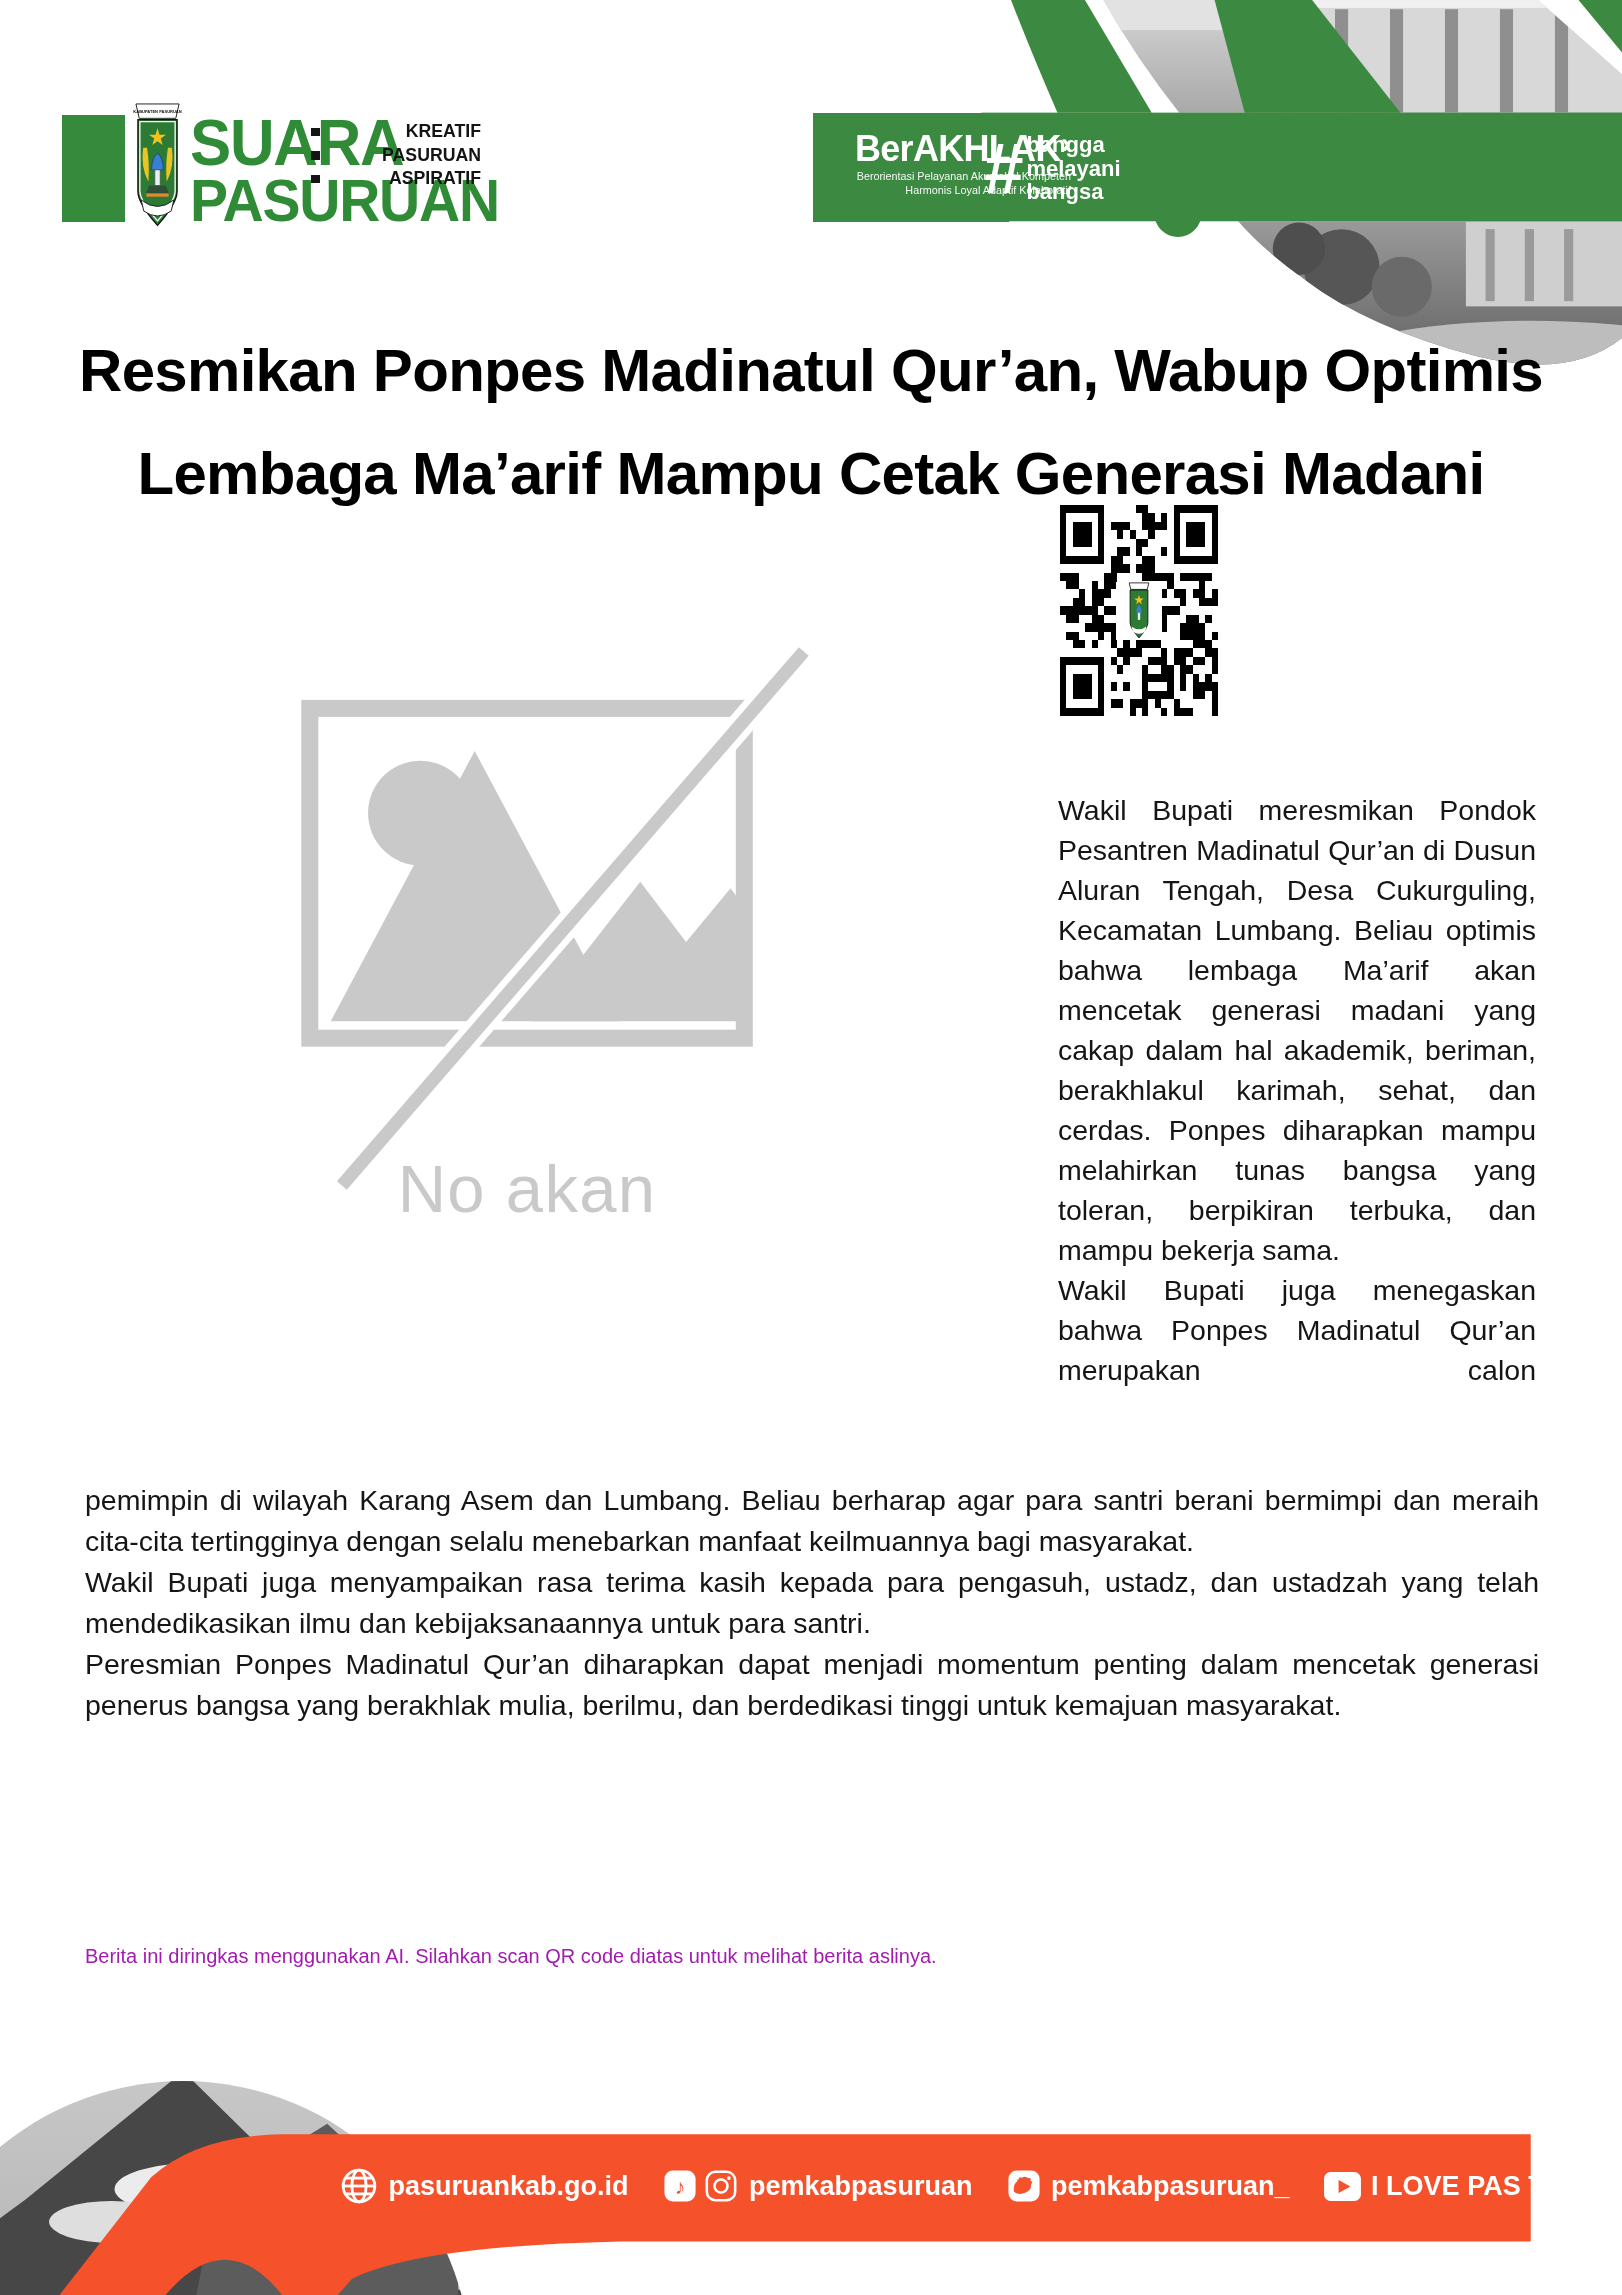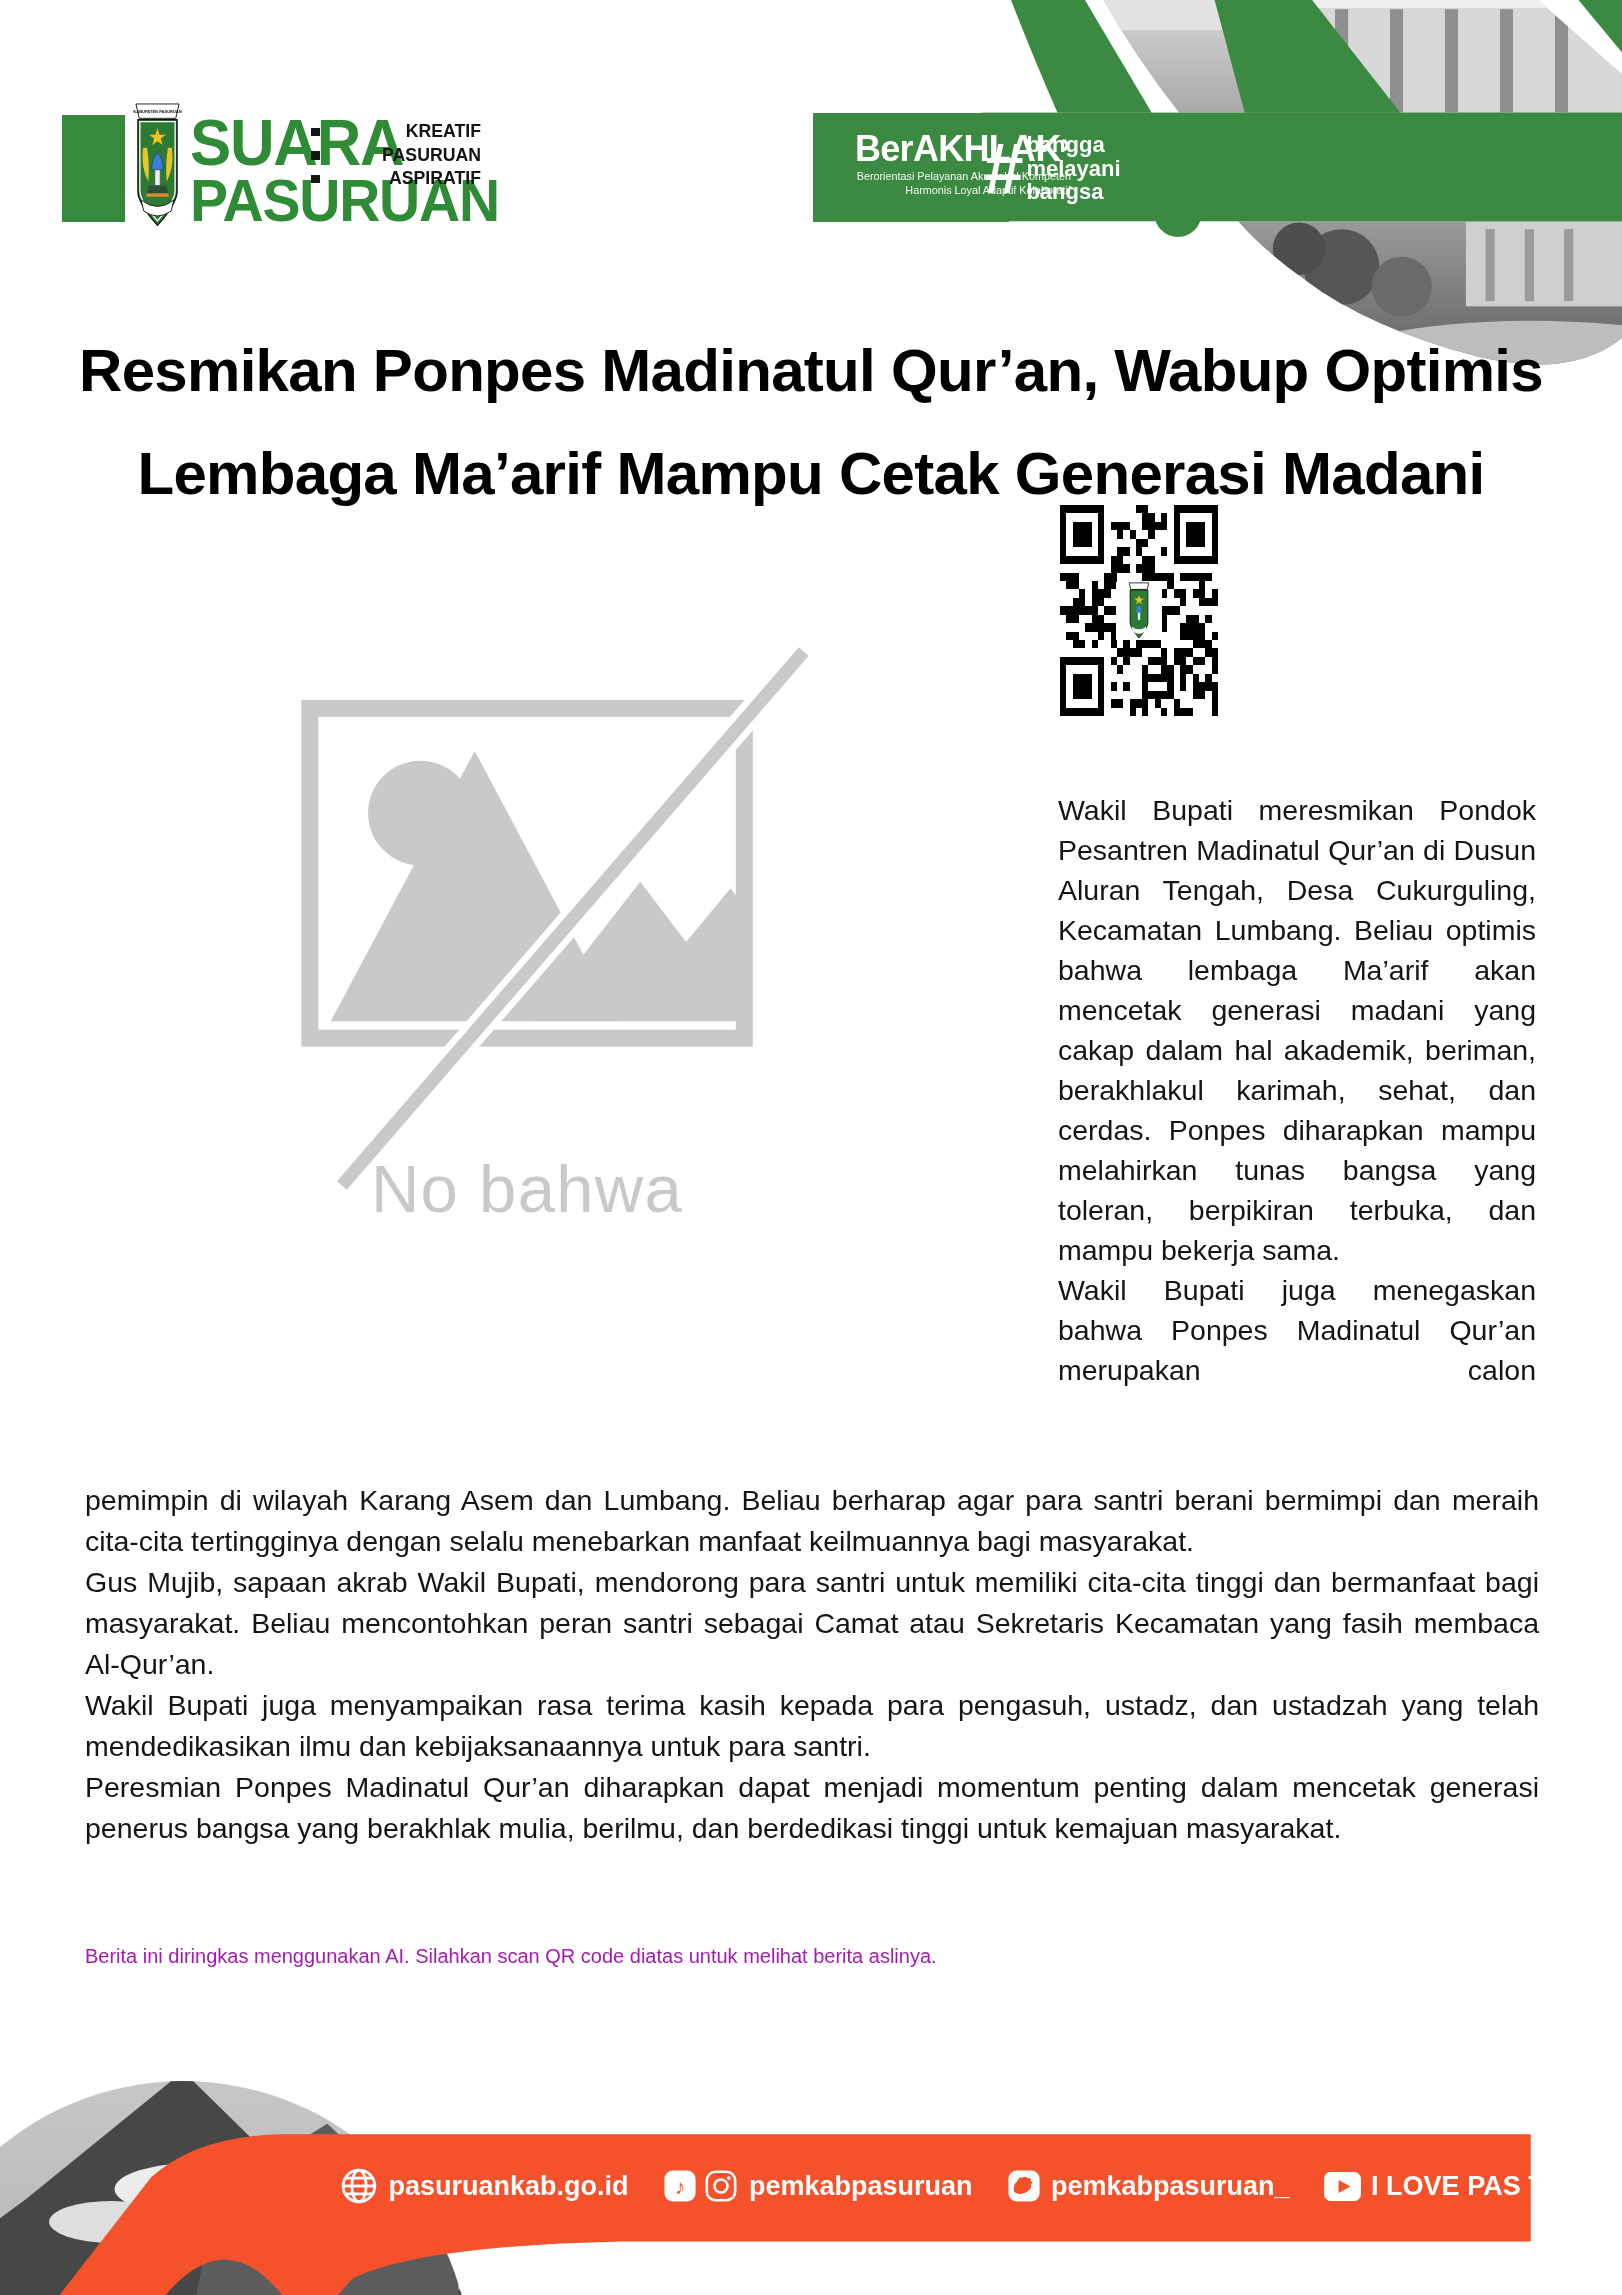--- a/index.html
+++ b/index.html
@@ -391,30 +391,29 @@
 
 
   <svg class="abs placeholder" viewBox="440 980 820 920">
     <rect x="473" y="1083" width="664" height="504" fill="none" stroke="#C9C9C9" stroke-width="26"></rect>
     <circle cx="642" cy="1243" r="80" fill="#C9C9C9"></circle>
     <polygon points="505,1561 725,1148 945,1561" fill="#C9C9C9"></polygon>
     <polygon points="812,1561 978,1348 1048,1440 1116,1358 1136,1385 1136,1561" fill="#C9C9C9"></polygon>
     <line x1="522" y1="1812" x2="1228" y2="996" stroke="#ffffff" stroke-width="40"></line>
     <line x1="522" y1="1812" x2="1228" y2="996" stroke="#C9C9C9" stroke-width="20"></line>
   </svg>
-  <div class="abs noimg-label">No bahwa</div>
+  <div class="abs noimg-label">No akan</div>
 
   <div class="abs col">
     <p>Wakil Bupati meresmikan Pondok Pesantren Madinatul Qur’an di Dusun Aluran Tengah, Desa Cukurguling, Kecamatan Lumbang. Beliau optimis bahwa lembaga Ma’arif akan mencetak generasi madani yang cakap dalam hal akademik, beriman, berakhlakul karimah, sehat, dan cerdas. Ponpes diharapkan mampu melahirkan tunas bangsa yang toleran, berpikiran terbuka, dan mampu bekerja sama.</p>
     <p class="cont">Wakil Bupati juga menegaskan bahwa Ponpes Madinatul Qur’an merupakan calon</p>
   </div>
 
   <div class="abs fulltext">
     <p>pemimpin di wilayah Karang Asem dan Lumbang. Beliau berharap agar para santri berani bermimpi dan meraih cita-cita tertingginya dengan selalu menebarkan manfaat keilmuannya bagi masyarakat.</p>
-    <p>Gus Mujib, sapaan akrab Wakil Bupati, mendorong para santri untuk memiliki cita-cita tinggi dan bermanfaat bagi masyarakat. Beliau mencontohkan peran santri sebagai Camat atau Sekretaris Kecamatan yang fasih membaca Al-Qur’an.</p>
     <p>Wakil Bupati juga menyampaikan rasa terima kasih kepada para pengasuh, ustadz, dan ustadzah yang telah mendedikasikan ilmu dan kebijaksanaannya untuk para santri.</p>
     <p>Peresmian Ponpes Madinatul Qur’an diharapkan dapat menjadi momentum penting dalam mencetak generasi penerus bangsa yang berakhlak mulia, berilmu, dan berdedikasi tinggi untuk kemajuan masyarakat.</p>
   </div>
 
   <div class="abs ai-note">Berita ini diringkas menggunakan AI. Silahkan scan QR code diatas untuk melihat berita aslinya.</div>
 
   <svg class="abs footer-deco" viewBox="0 3090 2480 418">
     <defs>
       <linearGradient id="skyGrad" x1="0" y1="0" x2="0" y2="1">
         <stop offset="0" stop-color="#c7c7c7"></stop>

